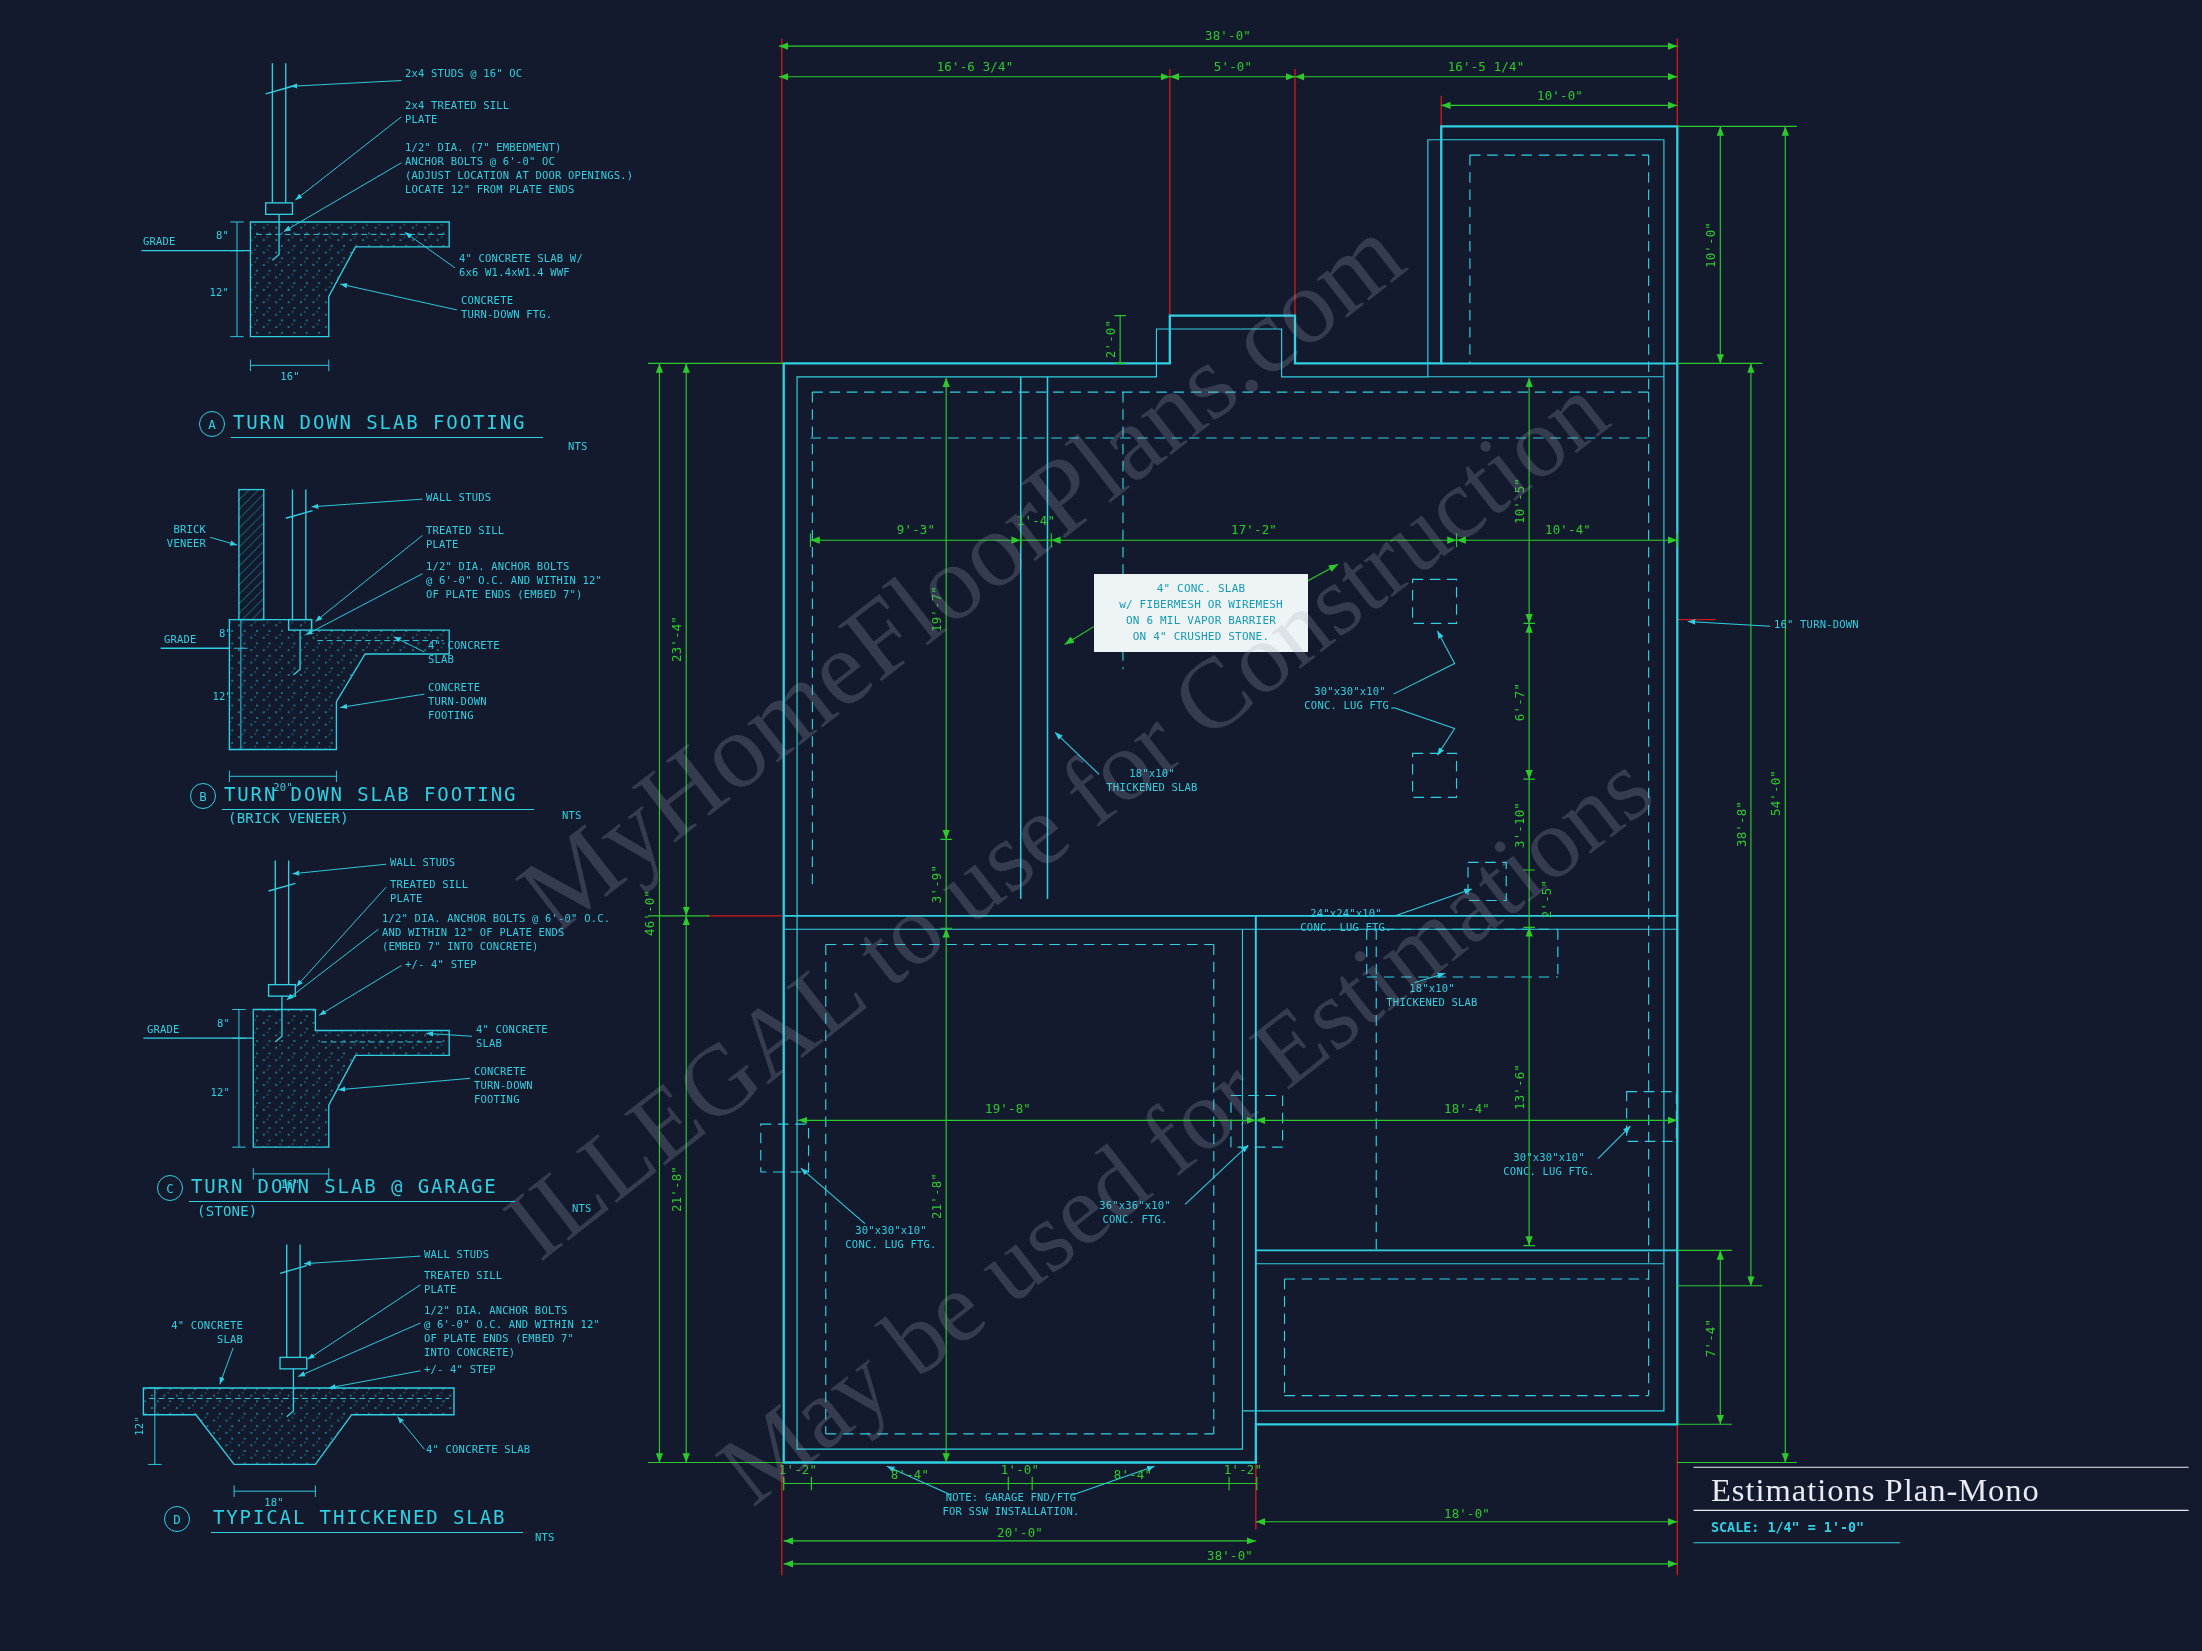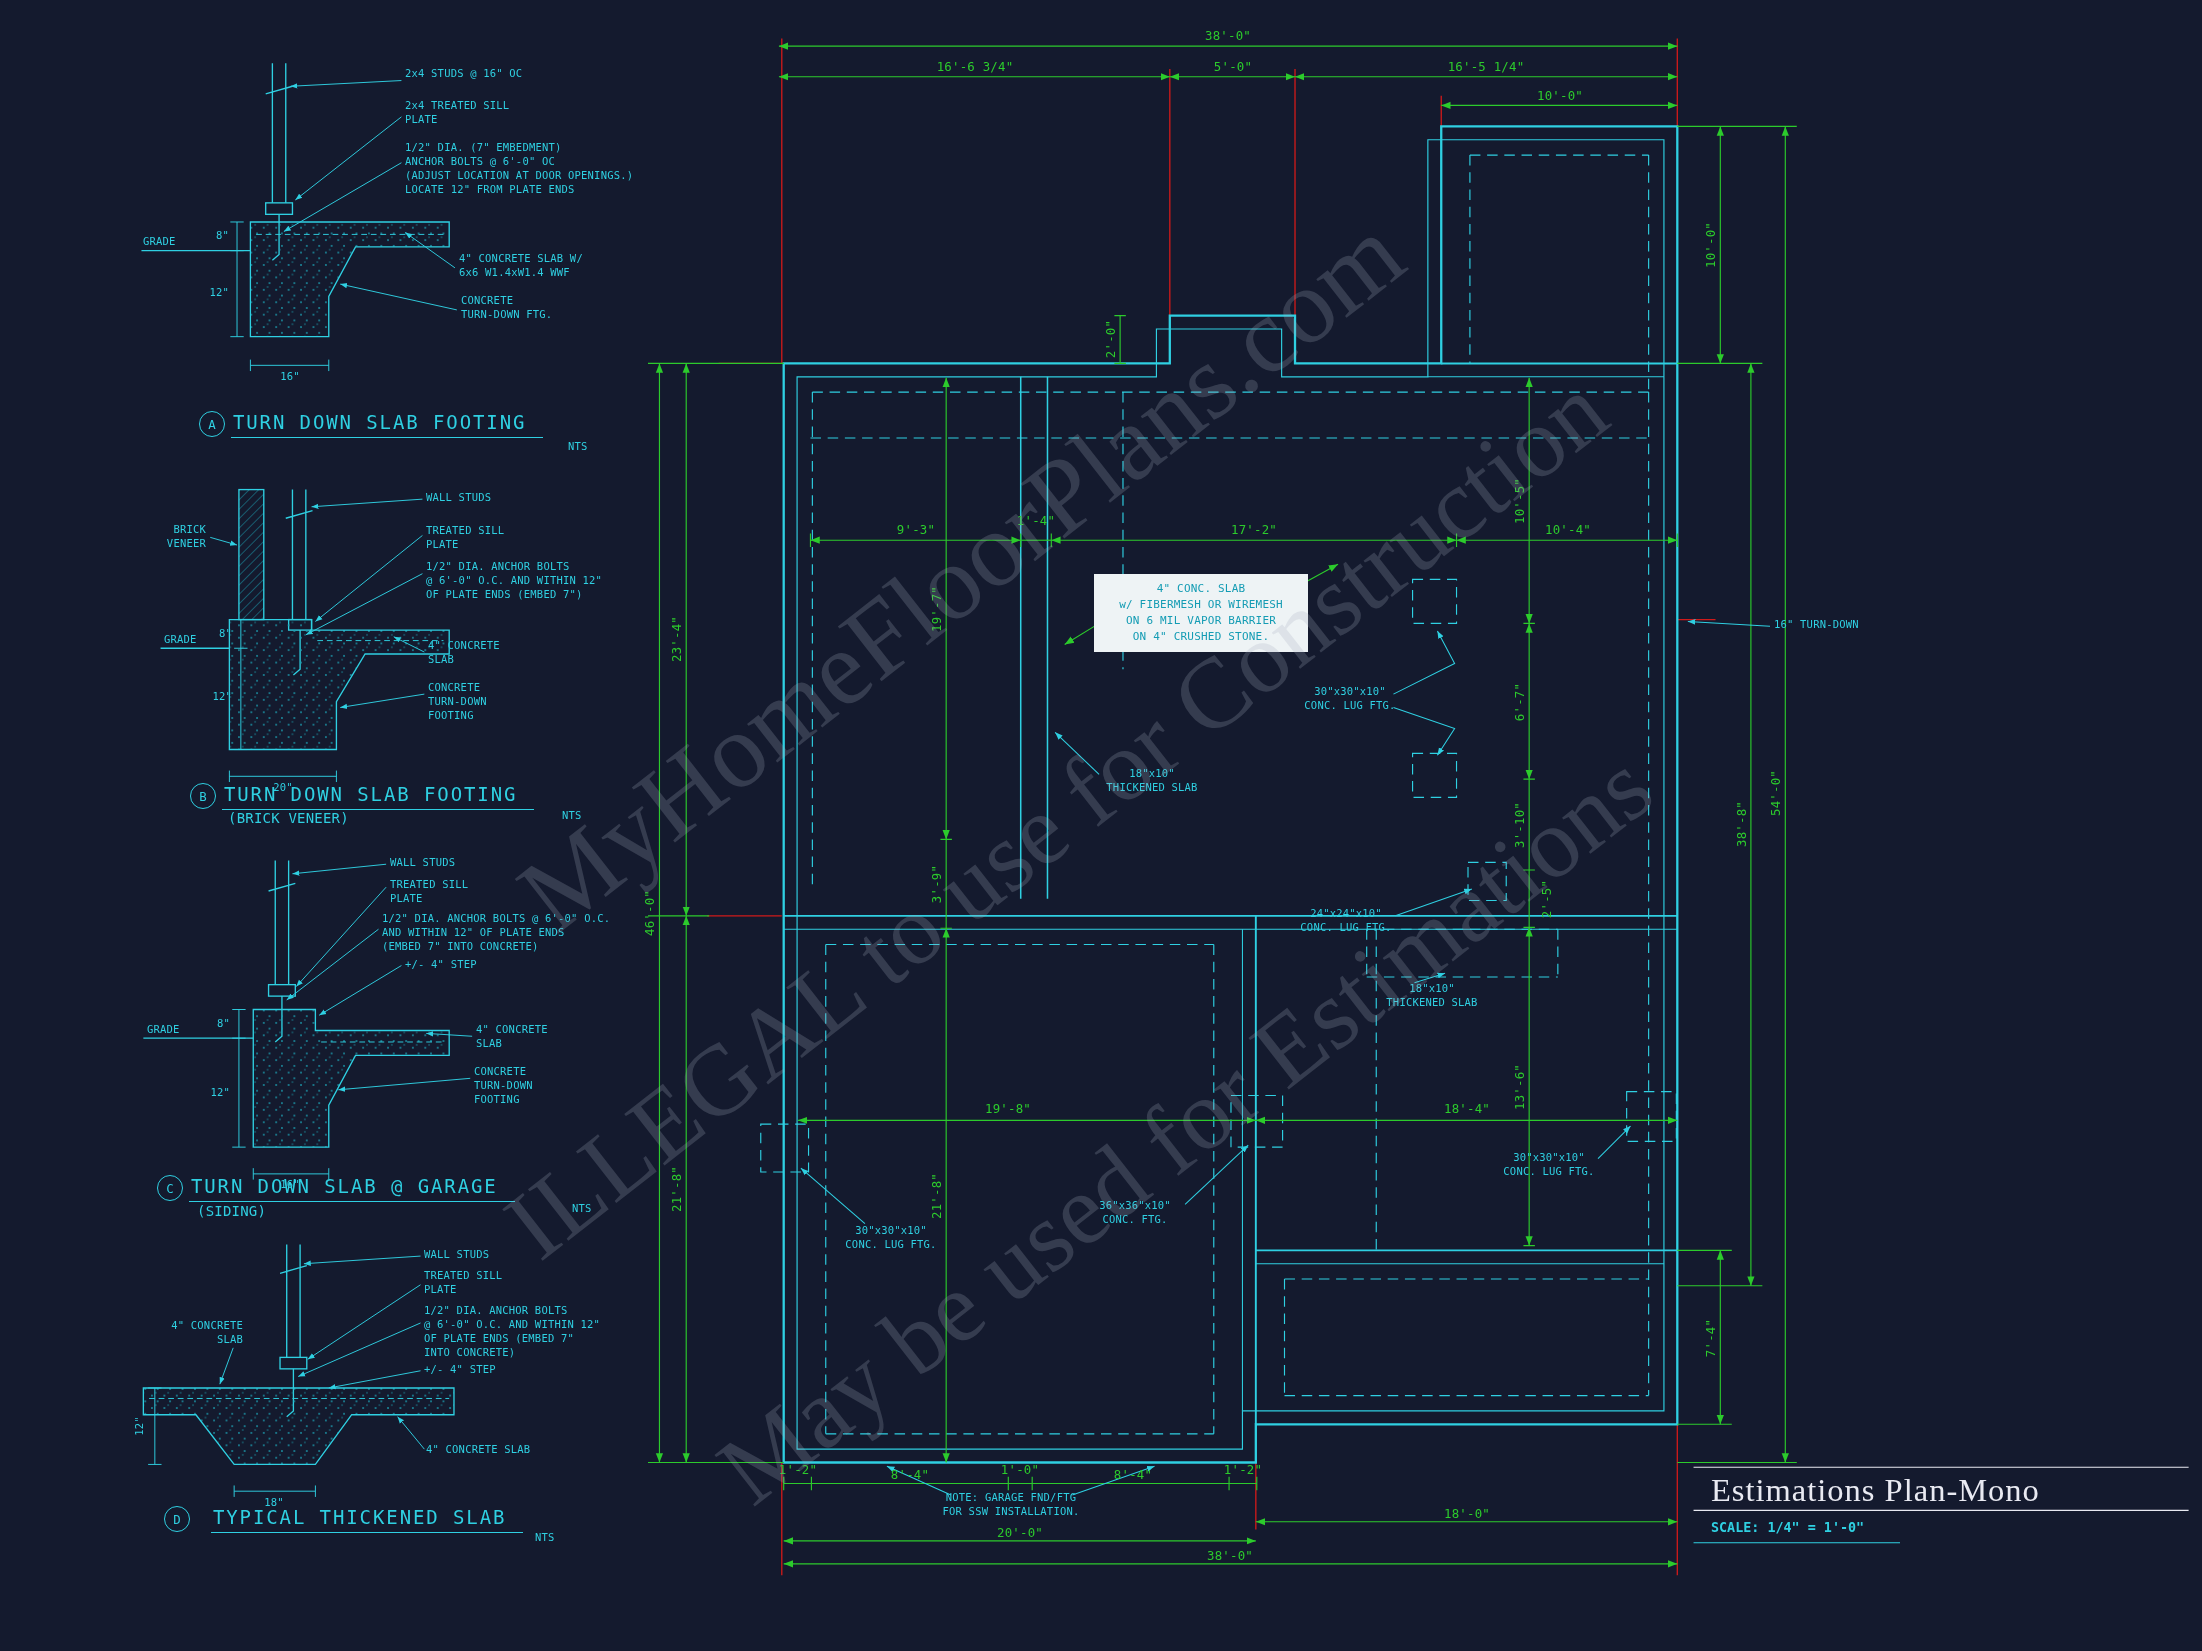--- a/index.html
+++ b/index.html
@@ -280,21 +280,21 @@
 <div class="t r" style="left:230px;top:1024px">8"</div>
 <div class="t r" style="left:230px;top:1093px">12"</div>
 <div class="t c" style="left:290px;top:1185px">16"</div>
 <div class="t" style="left:476px;top:1023px">4" CONCRETE
 SLAB</div>
 <div class="t" style="left:474px;top:1065px">CONCRETE
 TURN-DOWN
 FOOTING</div>
 <div class="cir" style="left:170px;top:1188px">C</div>
 <div class="dtitle" style="left:189px;top:1175px">TURN DOWN SLAB @ GARAGE</div>
-<div class="t s10" style="left:197px;top:1202px">(SIDING)</div>
+<div class="t s10" style="left:197px;top:1202px">(STONE)</div>
 <div class="t" style="left:572px;top:1202px">NTS</div>
 
 <div class="t" style="left:424px;top:1248px">WALL STUDS</div>
 <div class="t" style="left:424px;top:1269px">TREATED SILL
 PLATE</div>
 <div class="t" style="left:424px;top:1304px">1/2" DIA. ANCHOR BOLTS
 @ 6'-0" O.C. AND WITHIN 12"
 OF PLATE ENDS (EMBED 7"
 INTO CONCRETE)</div>
 <div class="t" style="left:424px;top:1363px">+/- 4" STEP</div>

